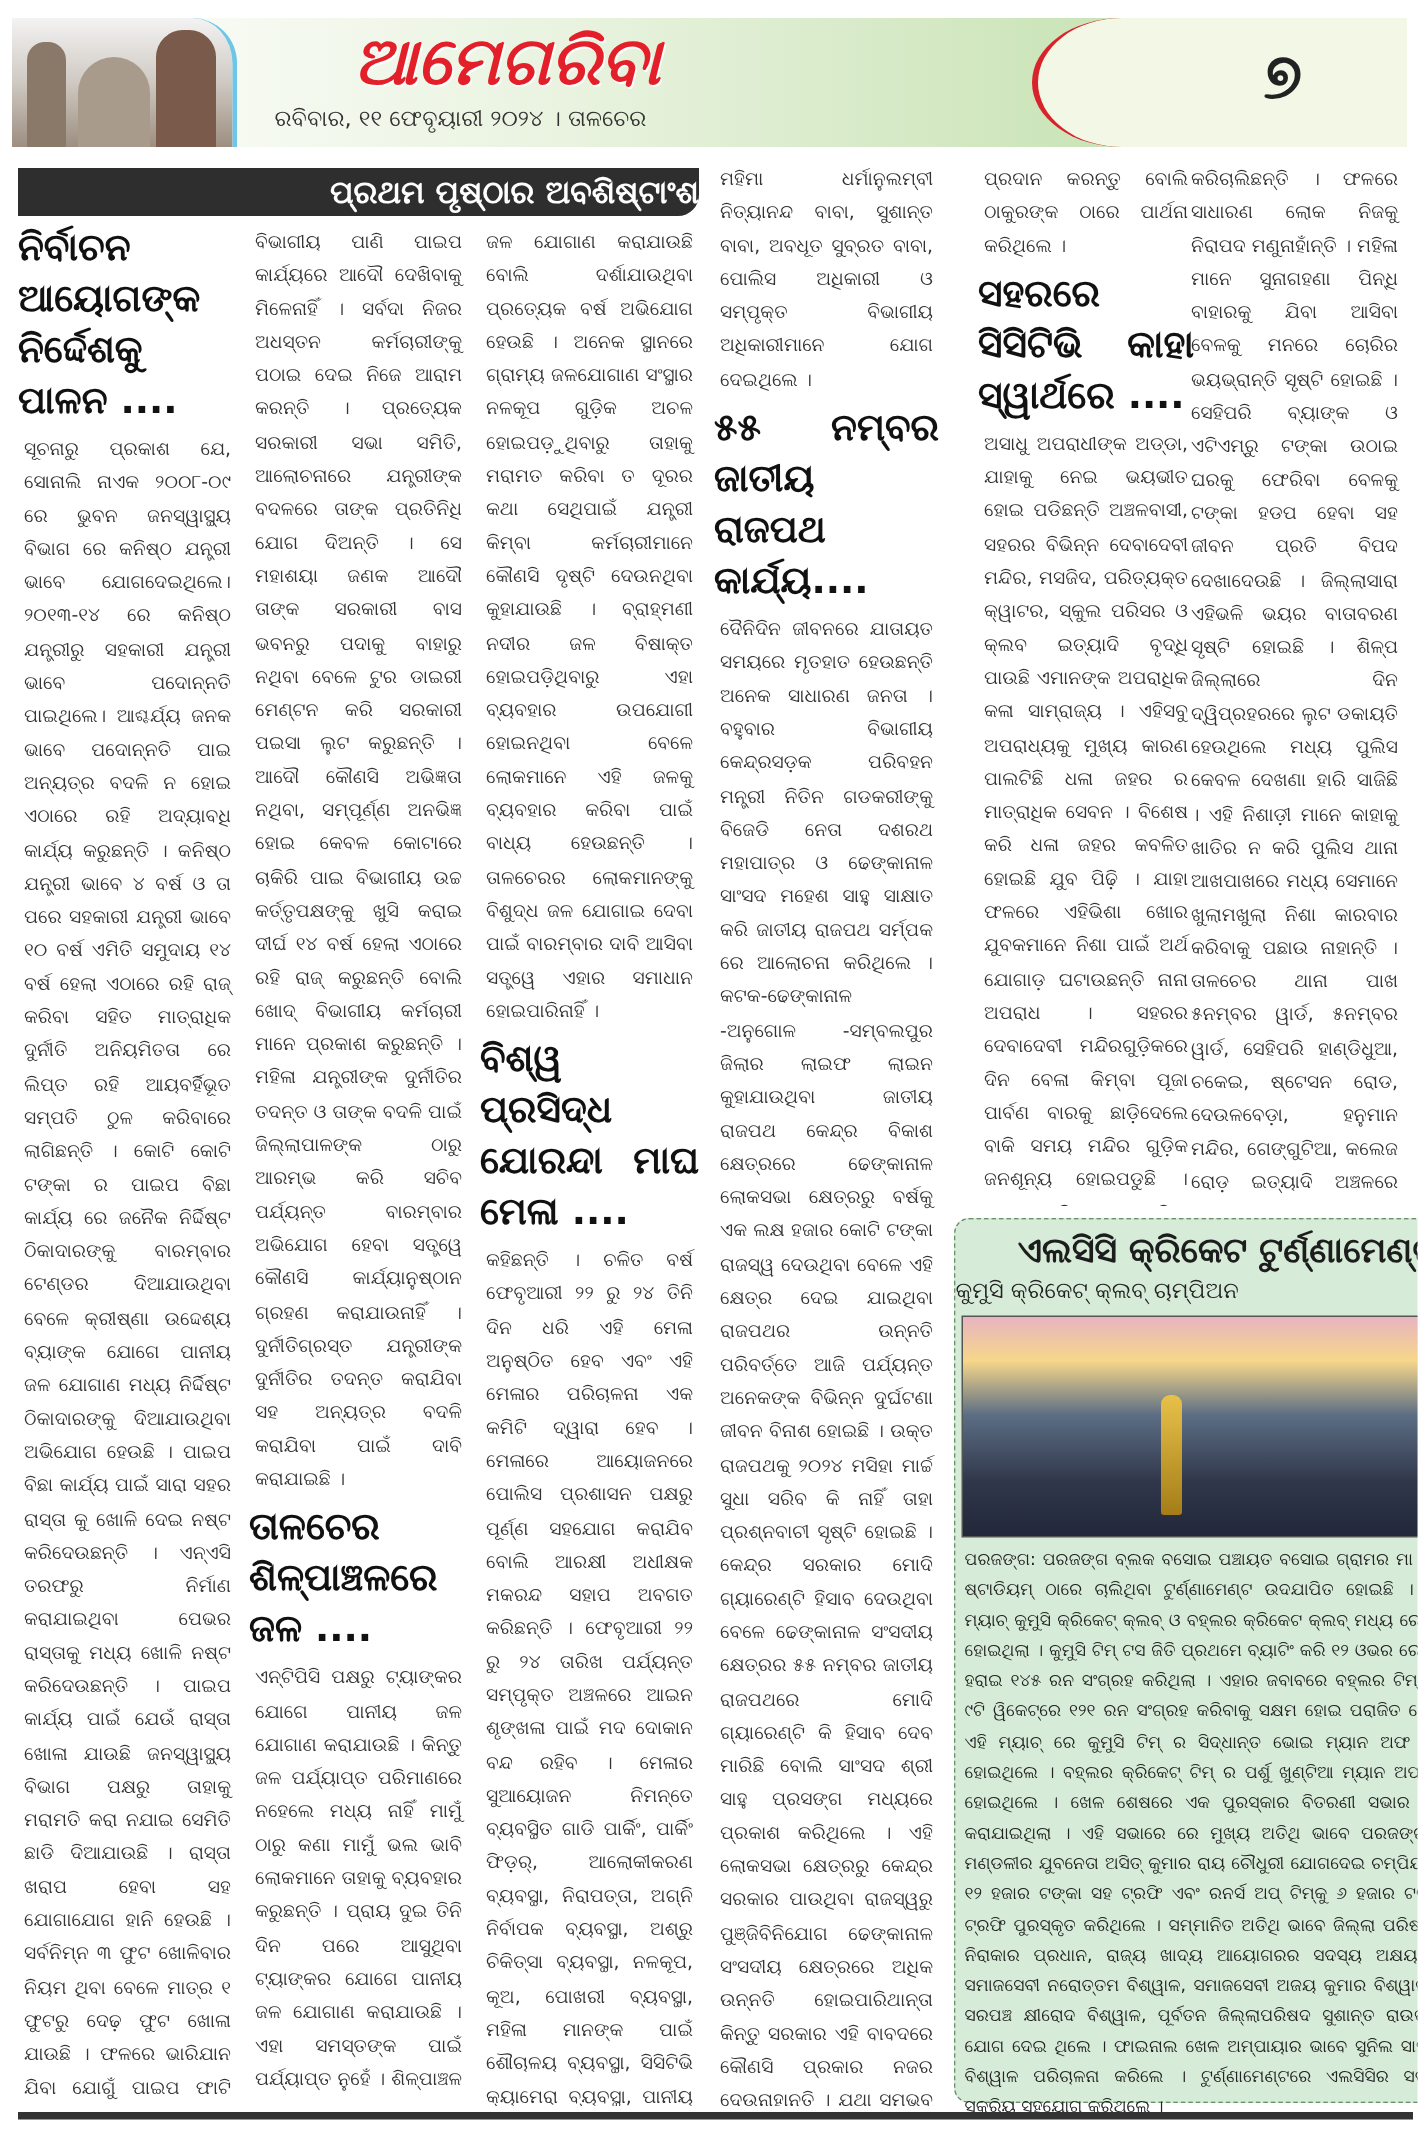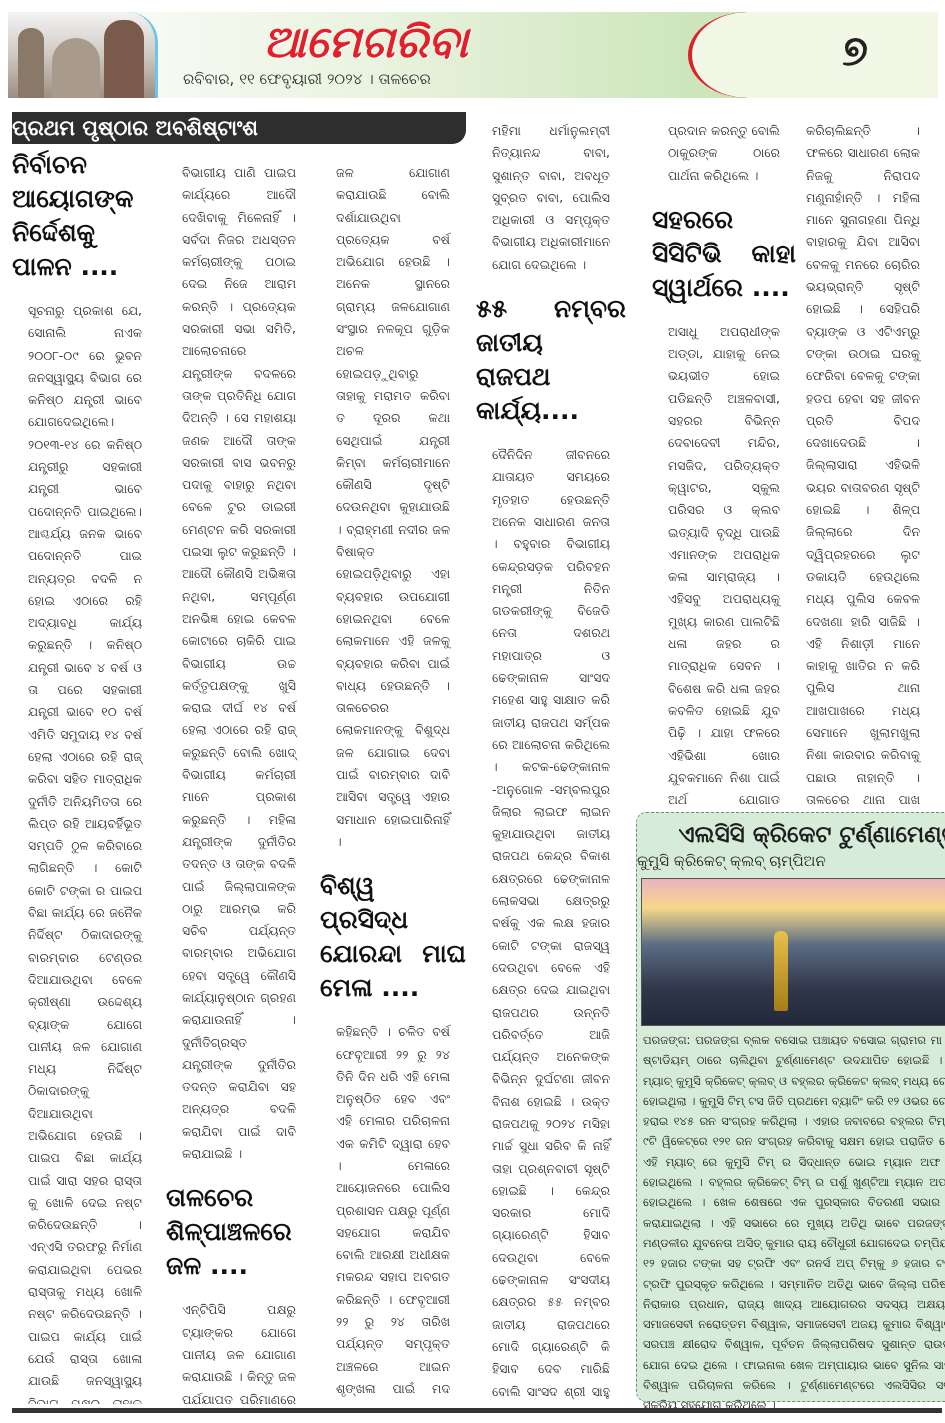--- a/index.html
+++ b/index.html
@@ -1,27 +1,27 @@
 <!DOCTYPE html>
 <html><head>
 <meta charset="utf-8">
 <style>
   *{box-sizing:border-box;margin:0;padding:0}
   html,body{width:945px;height:1423px;background:#fff;overflow:hidden}
   body{font-family:"DejaVu Sans",sans-serif;color:#222;position:relative}
   .masthead{position:absolute;left:8px;top:12px;width:930px;height:86px;background:linear-gradient(90deg,#fff 0%,#e9f3df 40%,#b8dba0 100%);overflow:hidden}
   .mh-photo{position:absolute;left:0;top:0;width:150px;height:86px;background:linear-gradient(180deg,#f3f3f3 0%,#cfc9c2 50%,#9d8e80 100%);border-right:3px solid #6ec6e6;border-radius:0 30px 0 0}
   .temple{position:absolute;bottom:0;background:#8a7868}
-  .mh-title{position:absolute;left:200px;top:4px;width:260px;text-align:right;font-family:"DejaVu Serif",serif;font-size:44px;font-weight:bold;color:#e3202a;font-style:italic;text-shadow:1px 1px 0 #fff}
+  .mh-title{position:absolute;left:200px;top:4px;width:260px;text-align:center;font-family:"DejaVu Serif",serif;font-size:44px;font-weight:bold;color:#e3202a;font-style:italic;text-shadow:1px 1px 0 #fff}
   .mh-date{position:absolute;left:175px;top:58px;width:320px;text-align:left;font-size:15px;color:#333}
   .mh-right{position:absolute;right:0;top:0;width:250px;height:86px;background:#f3f7e6;border-left:4px solid #d8232a;border-radius:60px 0 0 60px/43px 0 0 43px}
   .mh-page{position:absolute;right:70px;top:14px;font-size:42px;font-weight:bold;color:#222}
-  .section-bar{position:absolute;left:12px;top:112px;width:454px;height:32px;background:#2e2e2e;border-radius:0 0 14px 0;color:#fff;font-size:21px;font-weight:bold;text-align:left;line-height:32px}
+  .section-bar{position:absolute;left:12px;top:112px;width:454px;height:32px;background:#2e2e2e;border-radius:0 0 14px 0;color:#fff;font-size:21px;font-weight:bold;text-align:right;line-height:32px}
   .col{position:absolute;font-size:12.5px;line-height:22.3px;text-align:justify;color:#333;overflow:hidden}
-  .col p{margin:16px}
+  .col p{margin:4px}
   .hl{font-size:25px;line-height:34px;font-weight:bold;color:#111;margin:2px 0 2px}
   .cric{position:absolute;left:636px;top:812px;width:364px;height:590px;background:#d7ecd8;border:1px dashed #6a8f6a;border-radius:10px}
   .cric-h{font-size:23px;font-weight:bold;text-align:center;margin-top:8px;color:#1d1d1d}
   .cric-sh{font-size:15px;text-align:left;margin-top:4px;color:#222}
   .cric-photo{margin:8px 4px 0 4px;height:148px;background:linear-gradient(180deg,#e8b4c0 0%,#f6d78a 20%,#5b6d84 45%,#31374b 75%,#22283a 100%);border:1px solid #555;position:relative;overflow:hidden}
   .trophy{position:absolute;left:132px;top:52px;width:14px;height:80px;background:linear-gradient(#e8c14a,#a47d18);border-radius:6px 6px 2px 2px}
   .cric-body{font-size:11.5px;line-height:20.3px;padding:4px 6px;text-align:justify;color:#222}
   .bottom-rule{position:absolute;left:12px;top:1408px;width:930px;height:5px;background:#333}
 </style>
 </head>

